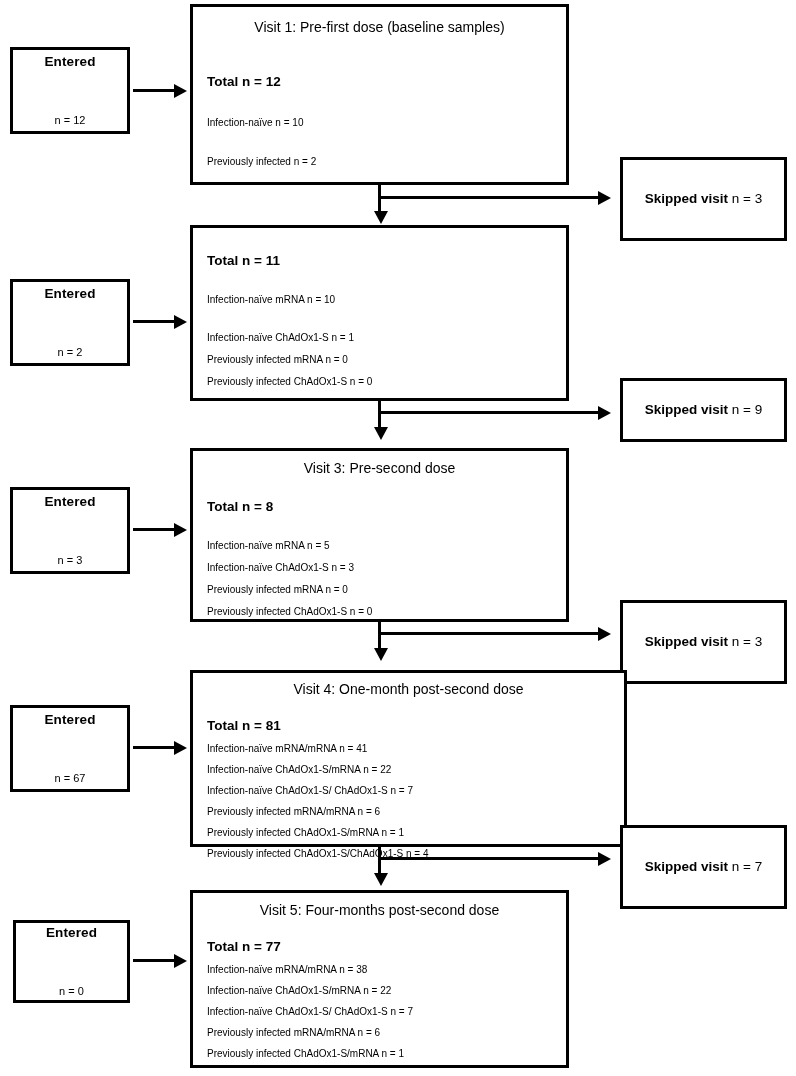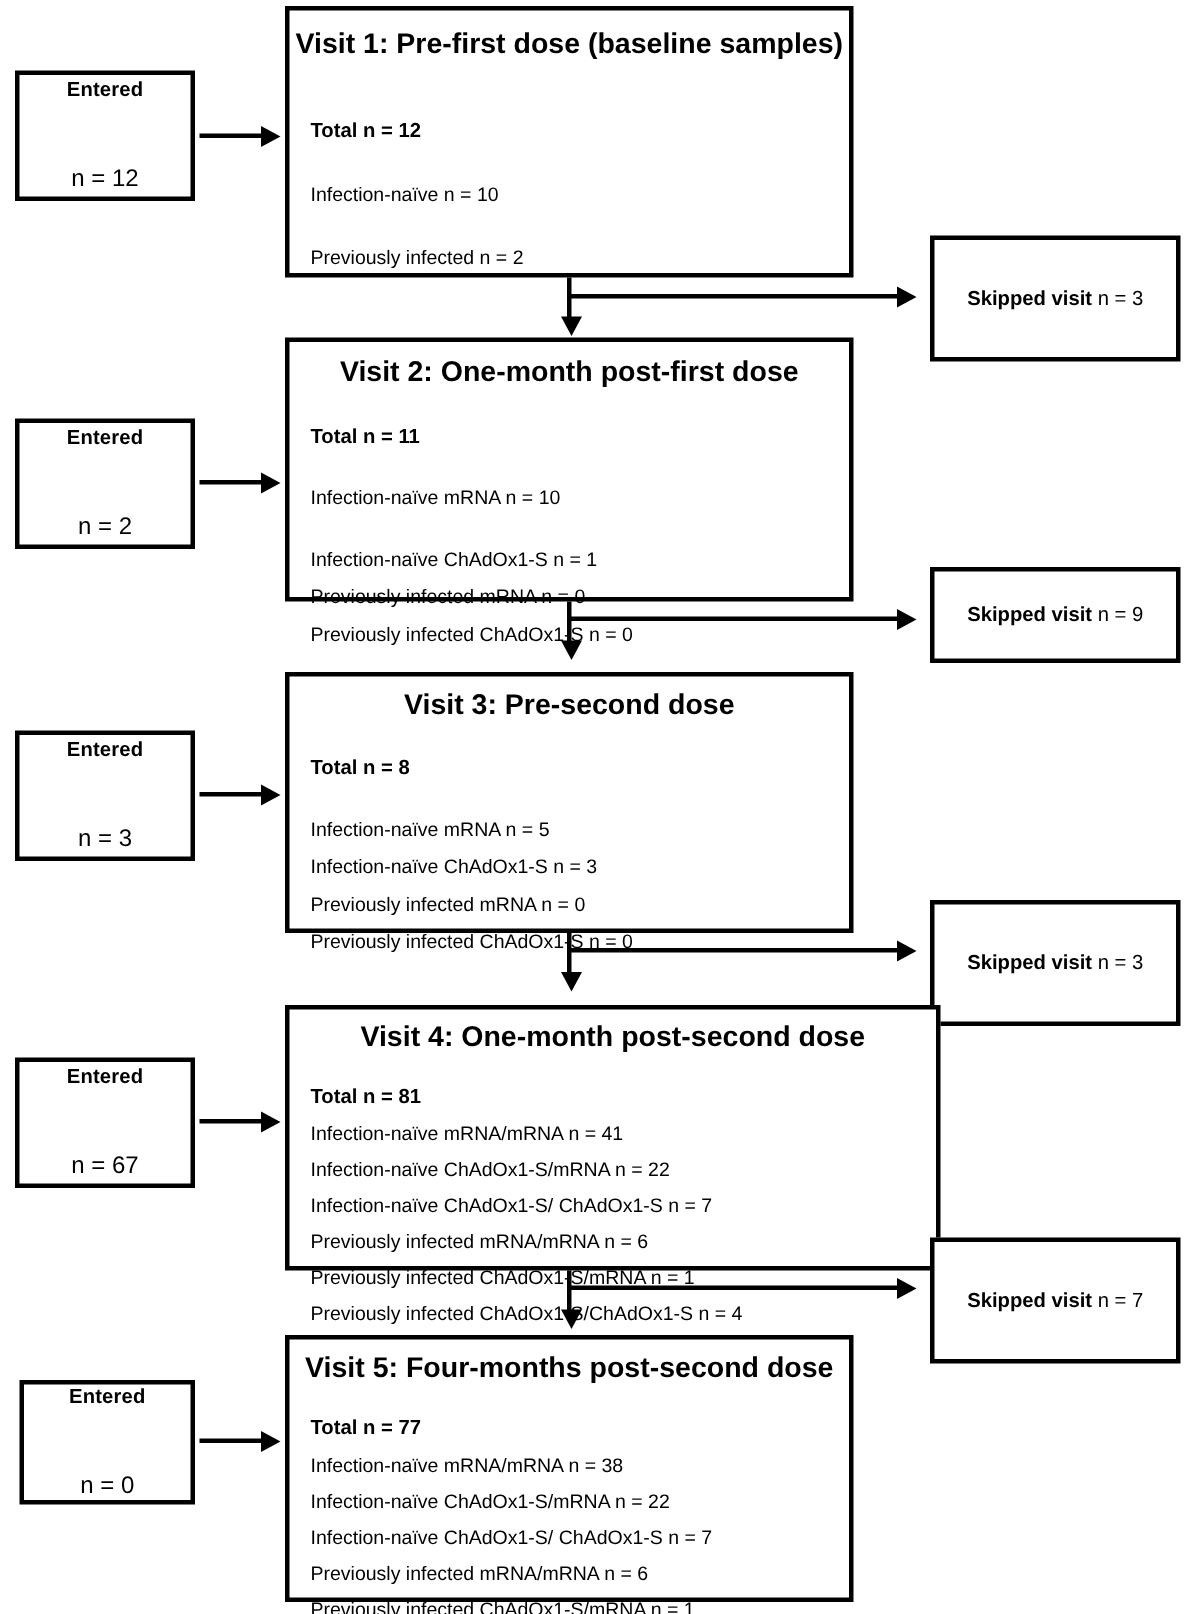--- a/index.html
+++ b/index.html
@@ -36,21 +36,21 @@
     justify-content: center;
     gap: 20px;
   }
   .entered-title {
     font-size: 13.5px;
     font-weight: bold;
     letter-spacing: 0.1px;
     line-height: 1;
   }
   .entered-n {
-    font-size: 16px;
+    font-size: 11px;
     font-weight: normal;
     line-height: 1;
     margin-top: 26px;
   }
 
   
   .skipped-box {
     display: flex;
     align-items: center;
     justify-content: center;
@@ -62,31 +62,31 @@
   }
   .skipped-text .lbl { font-weight: bold; }
   .skipped-text .val { font-weight: normal; }
 
   
   .visit-box {
     padding: 0;
   }
   .visit-title {
     text-align: center;
-    font-size: 19px;
-    font-weight: bold;
+    font-size: 14px;
+    font-weight: normal;
     line-height: 1;
   }
   .visit-total {
     font-size: 13.5px;
     font-weight: bold;
     line-height: 1;
   }
   .visit-line {
-    font-size: 13px;
+    font-size: 10px;
     font-weight: normal;
     line-height: 1;
     white-space: nowrap;
   }
 
   
   .hline {
     position: absolute;
     background: #000000;
     height: 3px;
@@ -144,21 +144,20 @@
   </div>
 
   <div class="box entered-box" style="left:10px; top:279px; width:120px; height:87px;">
     <div class="entered-title">Entered</div>
     <div class="entered-n">n = 2</div>
   </div>
   <div class="hline" style="left:133px; top:320px; width:43px;"></div>
   <div class="arrow-right" style="left:174px; top:314.5px;"></div>
 
   <div class="box visit-box" style="left:190px; top:225px; width:379px; height:176px;">
-    <div class="visit-title" style="margin-top:11px;">Visit 2: One-month post-first dose</div>
     <div class="visit-total" style="margin-top:26px; margin-left:14px;">Total n = 11</div>
     <div class="visit-line" style="margin-top:27px; margin-left:14px;">Infection-naïve mRNA n = 10</div>
     <div class="visit-line" style="margin-top:28px; margin-left:14px;">Infection-naïve ChAdOx1-S n = 1</div>
     <div class="visit-line" style="margin-top:12px; margin-left:14px;">Previously infected mRNA n = 0</div>
     <div class="visit-line" style="margin-top:12px; margin-left:14px;">Previously infected ChAdOx1-S n = 0</div>
   </div>
 
   <div class="vline" style="left:378px; top:401px; height:28px;"></div>
   <div class="arrow-down" style="left:374px; top:427px;"></div>
   <div class="hline" style="left:378px; top:411px; width:222px;"></div>

